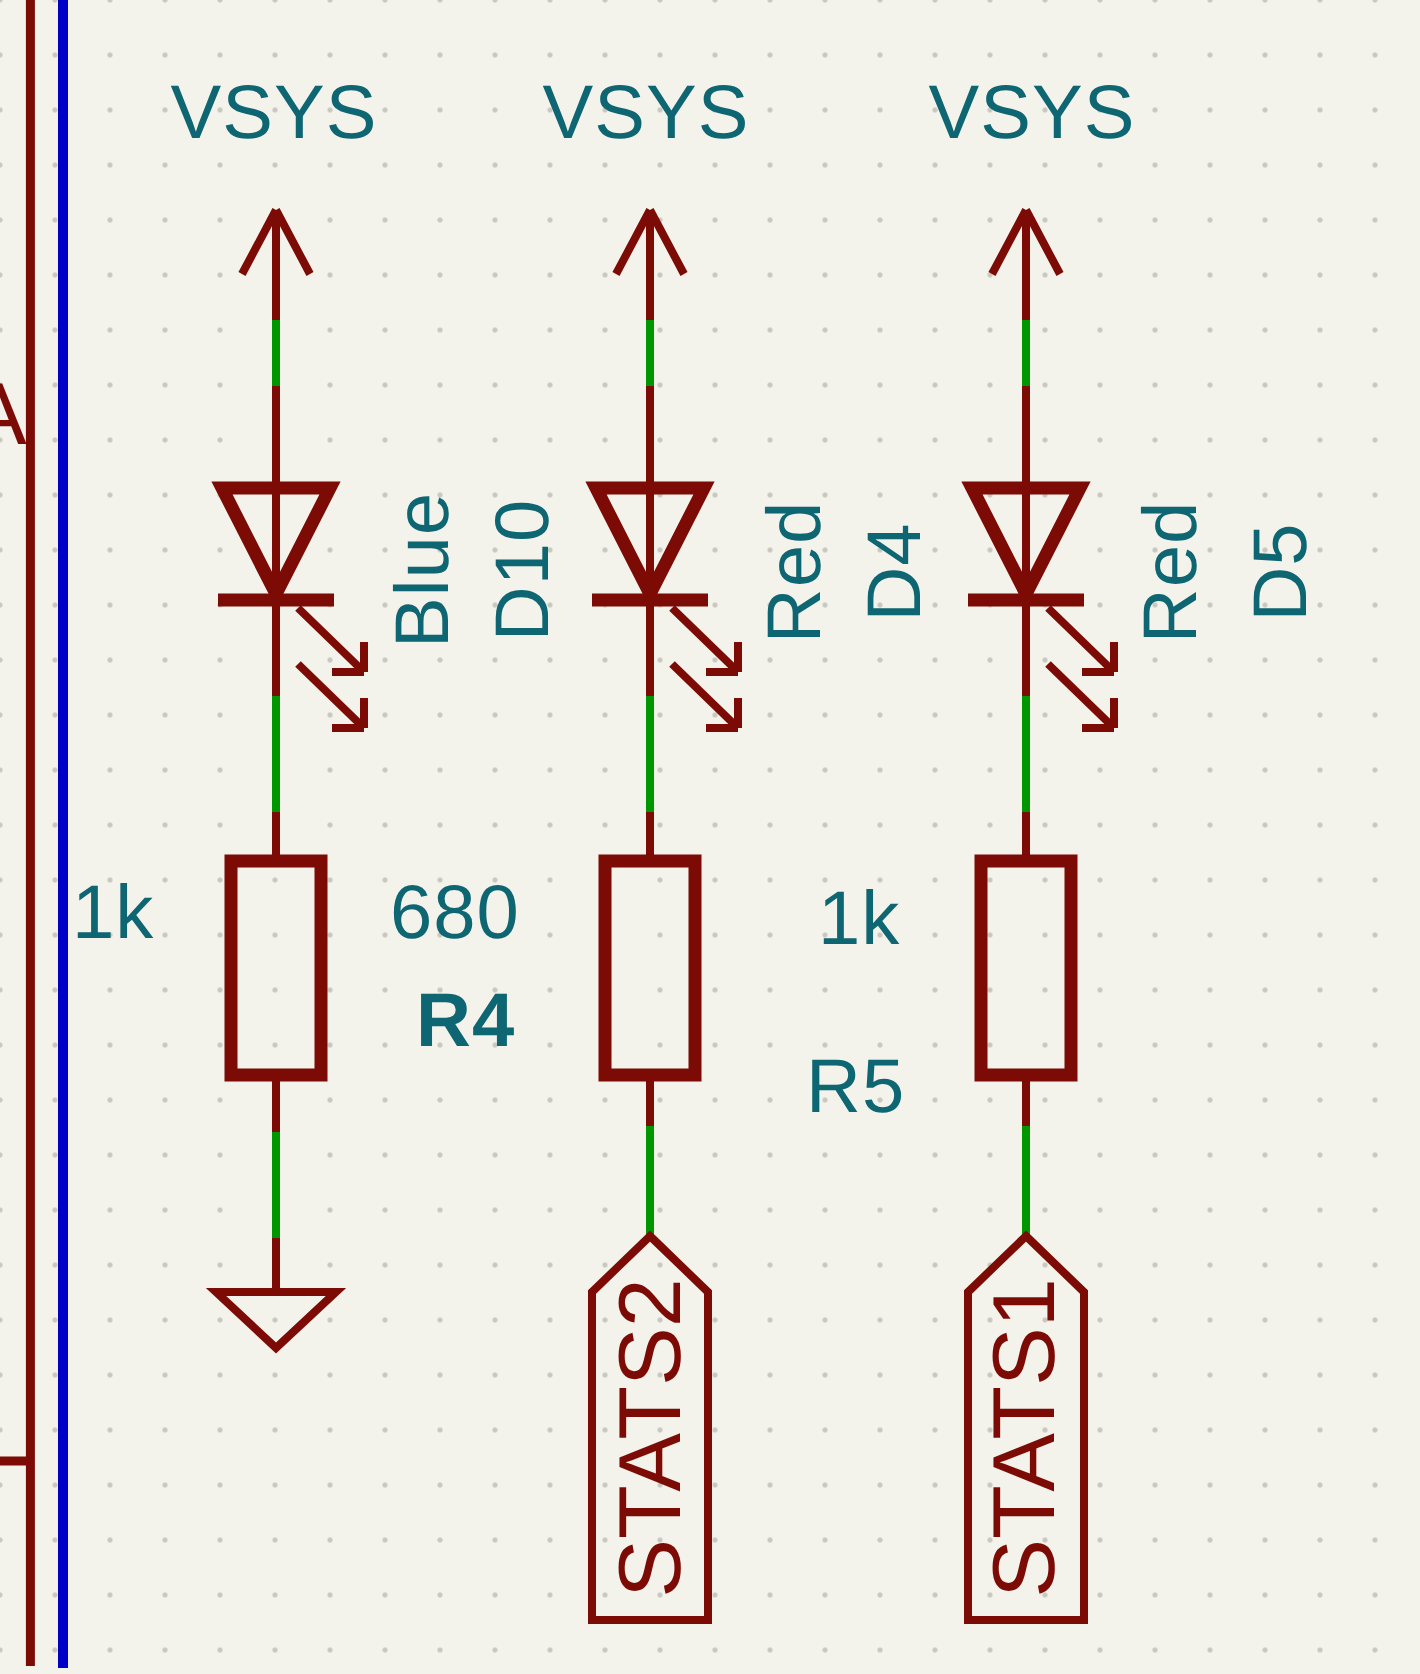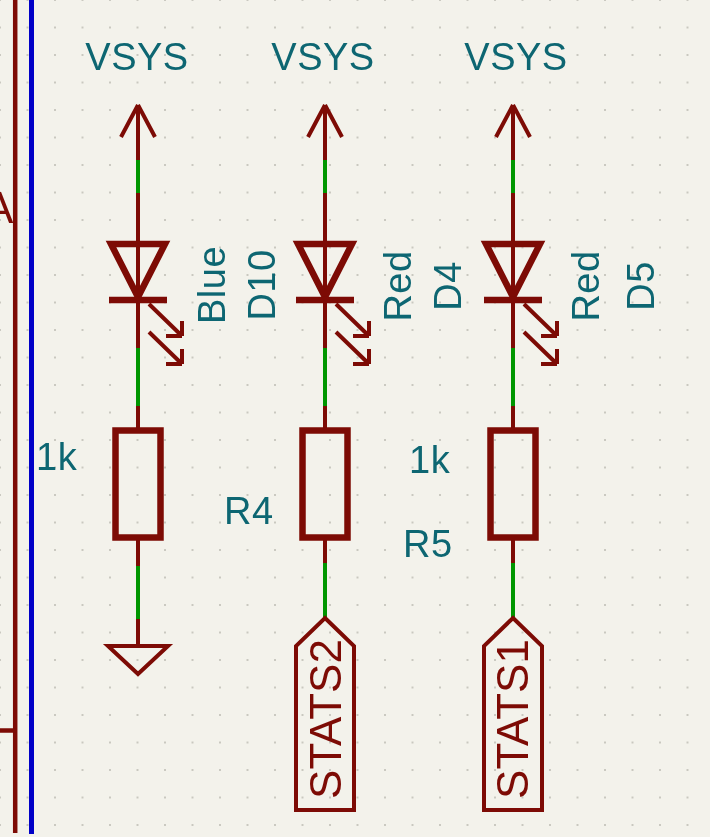--- a/index.html
+++ b/index.html
@@ -110,20 +110,21 @@
   <div class="t center" style="left:516px;top:57px;">VSYS</div>
 
   <div class="t vert" style="left:212px;top:285px;">Blue</div>
   <div class="t vert" style="left:262px;top:285px;">D10</div>
   <div class="t vert" style="left:398px;top:286px;">Red</div>
   <div class="t vert" style="left:448px;top:286px;">D4</div>
   <div class="t vert" style="left:586px;top:286px;">Red</div>
   <div class="t vert" style="left:641px;top:286px;">D5</div>
 
   <div class="t" style="left:36px;top:438px;">1k</div>
-  <div class="t" style="left:224px;top:492px;">R4</div>
+  <div class="t" style="left:195px;top:438px;">680</div>
+  <div class="t" style="left:208px;top:492px;font-weight:bold;">R4</div>
   <div class="t" style="left:409px;top:441px;">1k</div>
   <div class="t" style="left:403px;top:494px;margin-top:31px;">R5</div>
 
   <div class="t vert dkred stats" style="left:326px;top:719px;">STATS2</div>
   <div class="t vert dkred stats" style="left:513px;top:719px;">STATS1</div>
 
 </div>
 
 </body></html>

